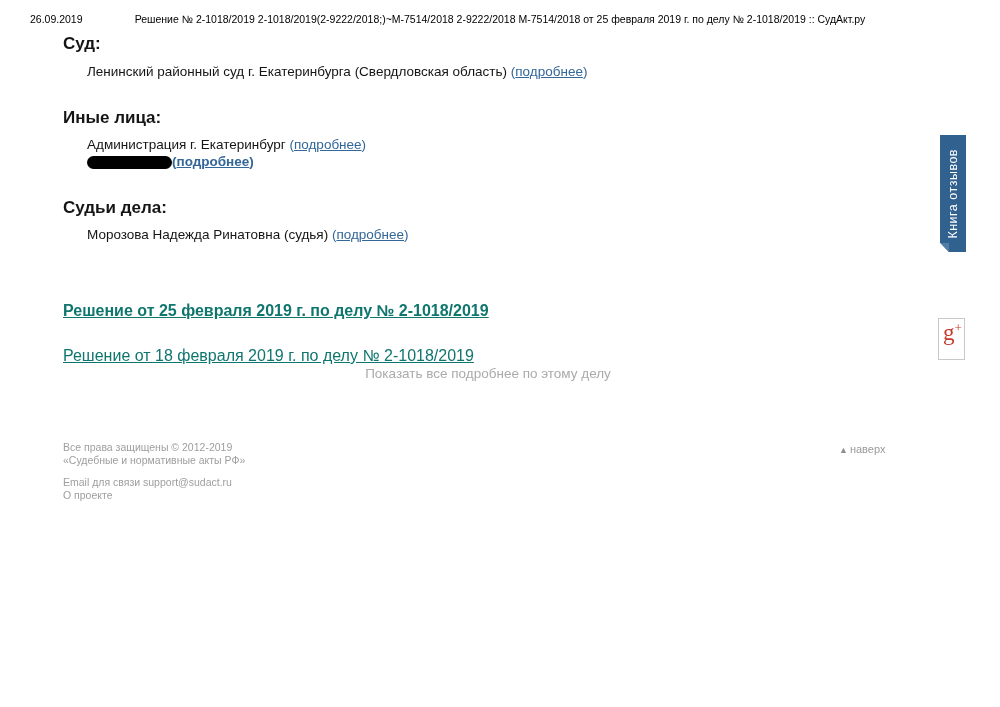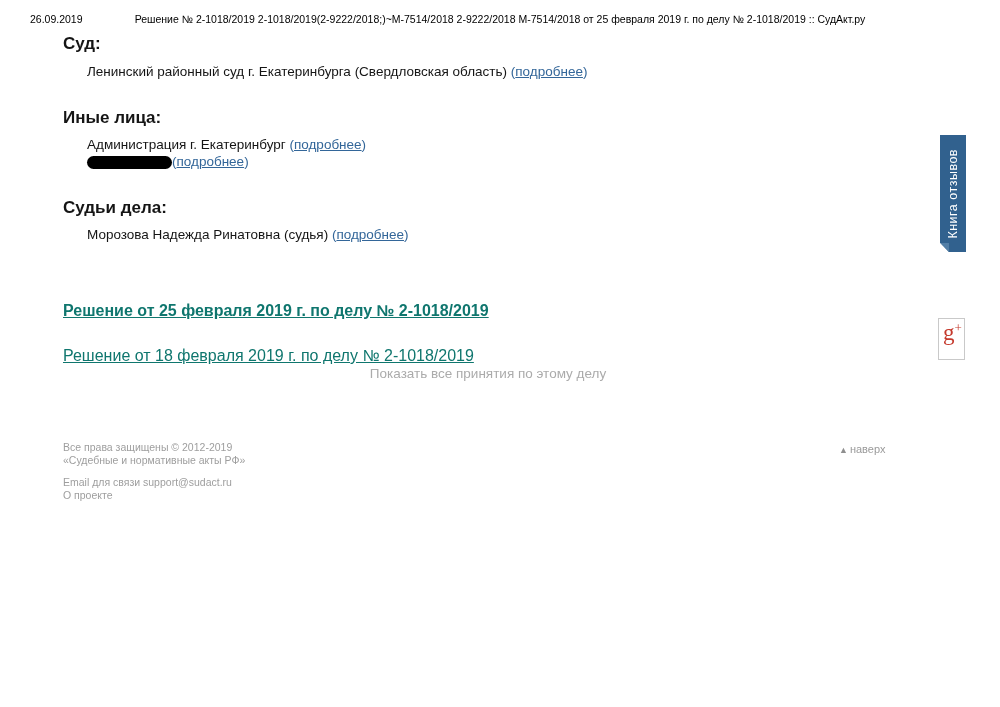--- a/index.html
+++ b/index.html
@@ -11,21 +11,21 @@
   
   .ph-date { position:absolute; left:30px; top:13px; font-size:10.5px; color:#000; }
   .ph-title { position:absolute; left:90px; right:90px; top:13px; text-align:center; font-size:10.5px; color:#000; white-space:nowrap; }
   .pf-url { position:absolute; left:30px; top:672px; font-size:10px; color:#000; white-space:nowrap; max-width:908px; overflow:hidden; }
   .pf-page { position:absolute; left:947px; top:672px; font-size:16px; color:#000; }
 
   
   h2.sec { position:absolute; left:63px; font-size:17px; font-weight:bold; color:#151515; white-space:nowrap; }
   .h-court { top:34px; } .h-persons { top:108px; } .h-judges { top:198px; } .h-docs { top:270px; }
   .textline { position:absolute; left:63px; font-size:13.5px; color:#151515; white-space:nowrap;margin-left:24px; }
-  .l-court { top:64px; } .l-person1 { top:137px; } .l-person2 { top:154px; } .l-judge { top:227px; }
+  .l-court { top:64px; } .l-person1 { top:137px; } .l-person2 { top:154px;font-weight:bold; } .l-judge { top:227px; }
   a.more { color:#336699; text-decoration:none; cursor:pointer; }
   a.more .u { text-decoration:underline; }
   .redacted { display:inline-block; width:85px; height:13px; background:#000; border-radius:7px; vertical-align:text-bottom; }
   a.doc-link { position:absolute; left:63px; font-size:16px; color:#0f766e; text-decoration:underline; cursor:pointer; white-space:nowrap; }
   .d1 { top:302px; font-weight:bold; } .d2 { top:324px;margin-top:23px; }
   .show-all { position:absolute; left:0; top:366px; width:976px; text-align:center; font-size:13.5px; color:#ababab; cursor:pointer; }
 
   
   .footer-left { position:absolute; left:63px; top:441px; font-size:10.5px; color:#9e9e9e; line-height:13px; }
   .footer-left .gap { margin-top:9px; }
@@ -83,21 +83,21 @@
   <div class="textline l-person2"><span class="redacted"></span><a class="more"><span>(</span><span class="u">подробнее</span><span>)</span></a></div>
 
   <h2 class="sec h-judges">Судьи дела:</h2>
   <div class="textline l-judge">
     <span>Морозова Надежда Ринатовна (судья)</span>
     <a class="more"><span>(</span><span class="u">подробнее</span><span>)</span></a>
   </div>
 
   <a class="doc-link d1">Решение от 25 февраля 2019 г. по делу № 2-1018/2019</a>
   <a class="doc-link d2">Решение от 18 февраля 2019 г. по делу № 2-1018/2019</a>
-  <div class="show-all">Показать все принятия по этому делу</div>
+  <div class="show-all">Показать все подробнее по этому делу</div>
 
   <div class="footer-left">
     <div>Все права защищены © 2012-2019</div>
     <div>«Судебные и нормативные акты РФ»</div>
     <div class="gap">Email для связи support@sudact.ru</div>
     <div><a class="about-link">О проекте</a></div>
   </div>
 
   <div class="back-top">
     <span class="tri">▲</span><span>наверх</span>

